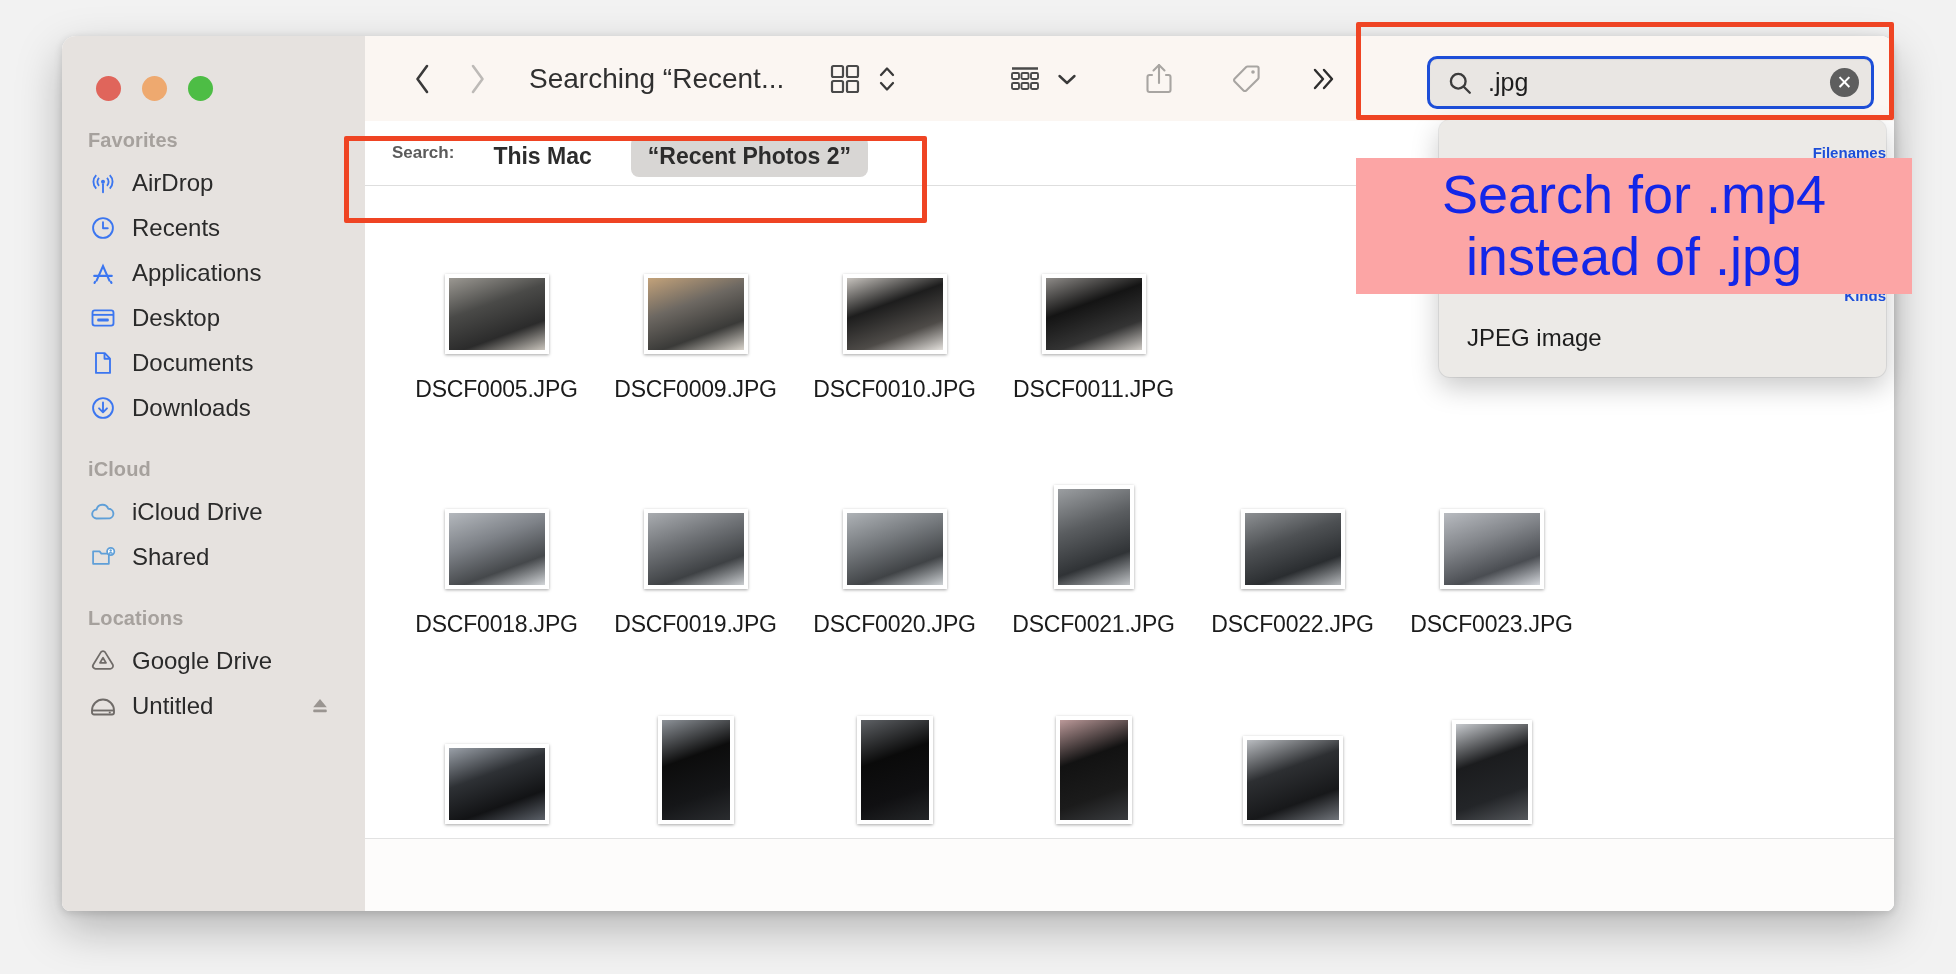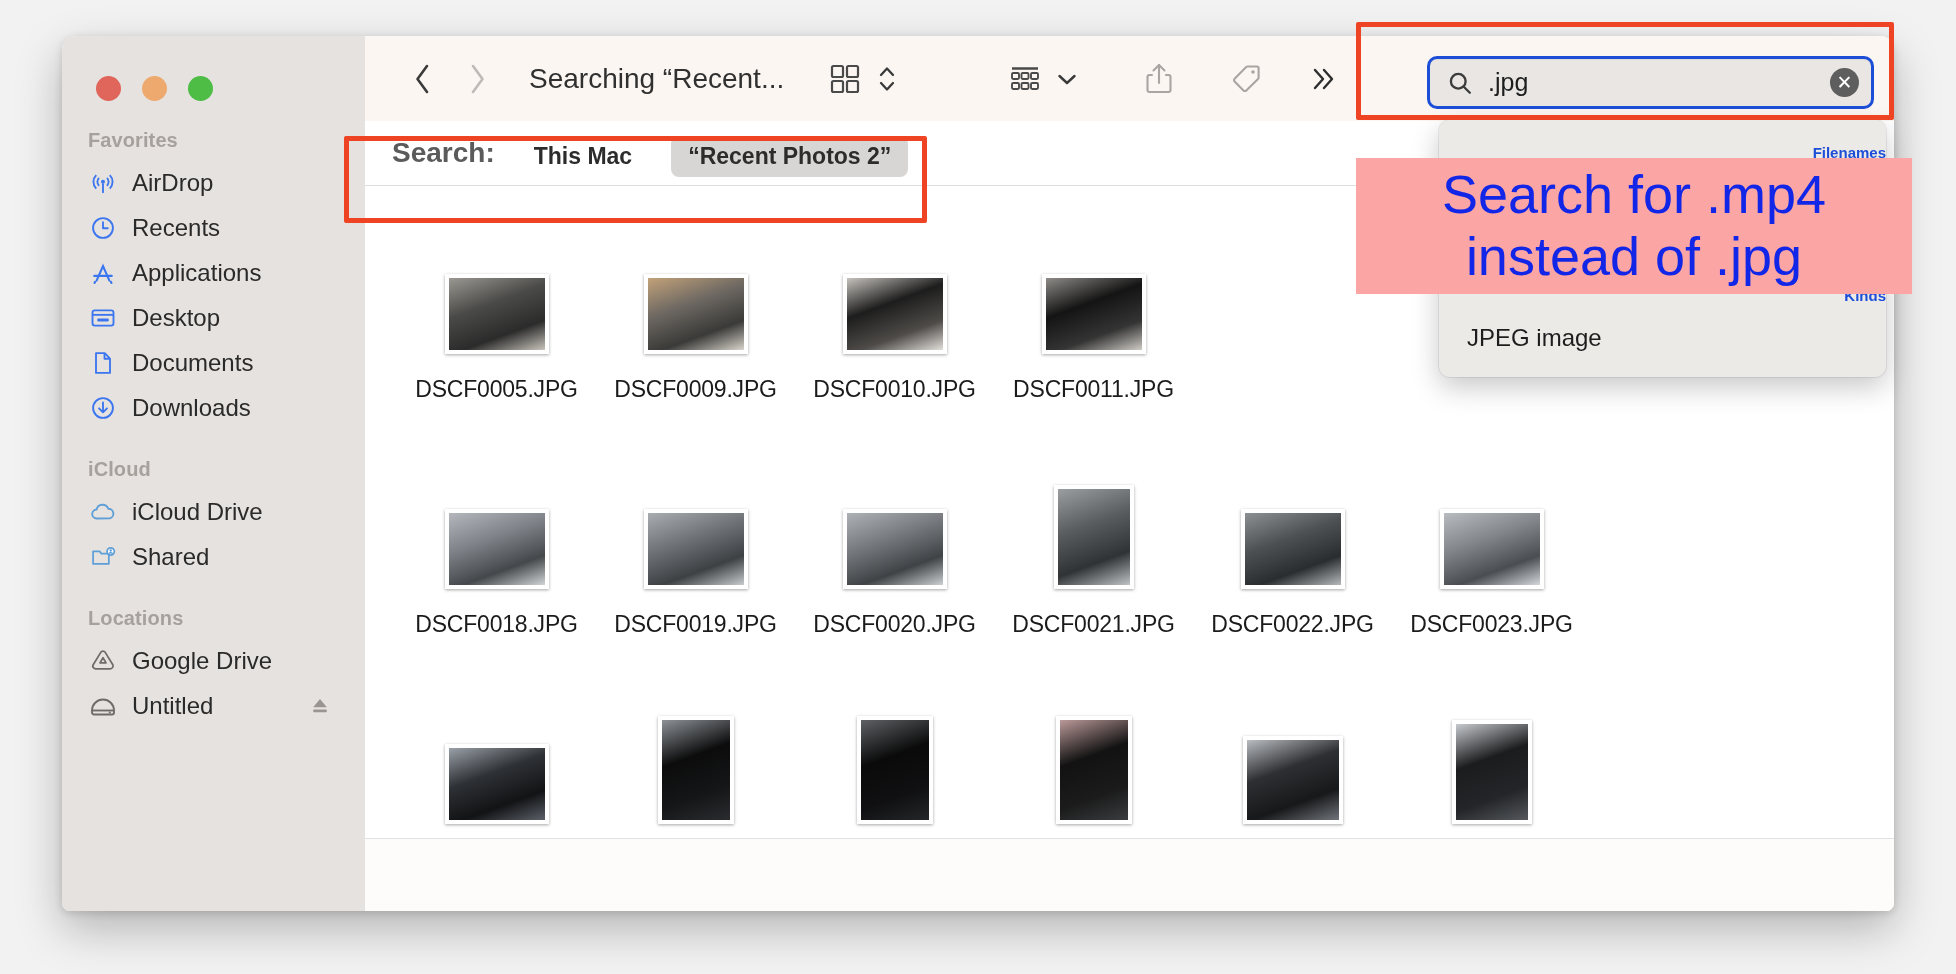--- a/index.html
+++ b/index.html
@@ -98,21 +98,21 @@
     display: flex; align-items: center; justify-content: center;
     font-size: 19px; line-height: 1; flex: 0 0 29px;
   }
 
   
   .scopebar {
     height: 65px; flex: 0 0 65px; background: #ffffff;
     border-bottom: 1px solid #dedede;
     display: flex; align-items: center; padding-left: 27px; gap: 22px;
   }
-  .scope-label { font-size: 28px; font-weight: 700; color: #5b5b5b; }
+  .scope-label { font-size: 17px; font-weight: 700; color: #5b5b5b; }
   .scope-chip {
     font-size: 23px; font-weight: 700; color: #2c2c2c;
     padding: 7px 17px; border-radius: 8px; margin-top: 7px;
   }
   .scope-chip.selected { background: #d8d6d4; }
 
   
   .filearea { flex: 1; background: #fff; position: relative; overflow: hidden; }
   .grid {
     display: grid;

